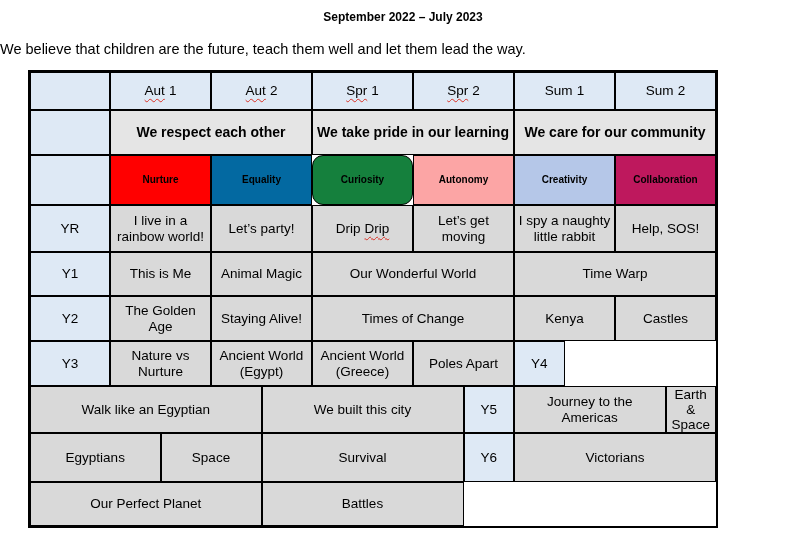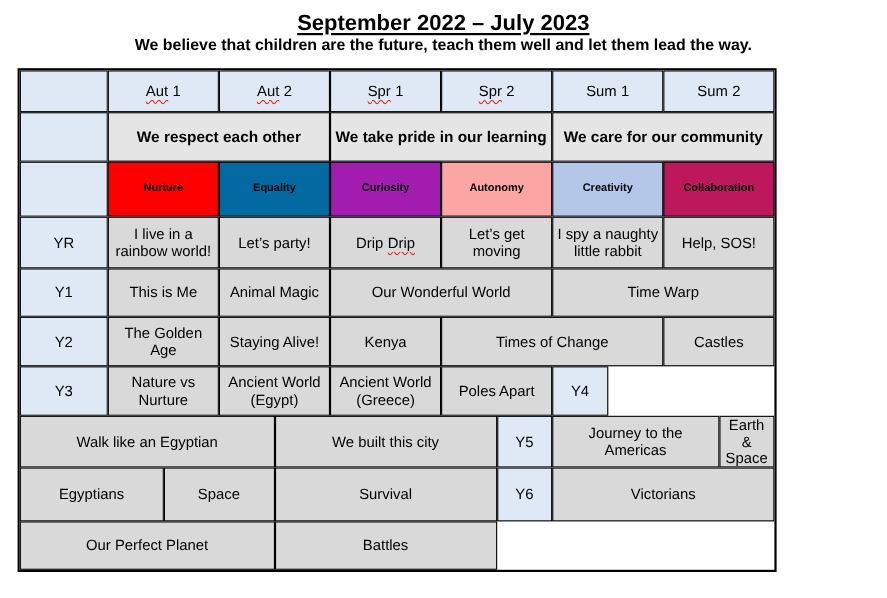--- a/index.html
+++ b/index.html
@@ -5,33 +5,32 @@
   html,body{margin:0;padding:0;background:#ffffff;}
   body{
     width:806px;height:544px;
     font-family:"Liberation Sans",sans-serif;
     color:#000;
     overflow:hidden;
   }
   .doc-title{
     margin-top:10px;
     text-align:center;
-    font-size:20px;
+    font-size:12px;
     font-weight:bold;
-    text-decoration:underline;
     text-underline-offset:3px;
   }
   .doc-subtitle{
+    margin-top:17px;
     margin-bottom:13px;
-    text-align:center;
     font-size:14.5px;
-    font-weight:bold;
+    font-weight:normal;
   }
   .grid{
-    margin-left:16px;
+    margin-left:28px;
     width:690px;
     display:grid;
     grid-template-columns:80px repeat(12,1fr);
     grid-template-rows:38px 45px 50px 47px 44px 45px 45px 47px 49px 44px;
     border:2px solid #000;
     box-sizing:border-box;
   }
   .cell{
     border:1px solid #000;
     display:flex;
@@ -89,21 +88,21 @@
     </div>
 
   <div class="cell blue sp1"></div>
   <div class="cell gold sp4">We respect each other</div>
   <div class="cell gold sp4">We take pride in our learning</div>
   <div class="cell gold sp4">We care for our community</div>
 
   <div class="cell blue sp1"></div>
   <div class="cell val sp2" style="background-color: rgb(255, 0, 0);">Nurture</div>
   <div class="cell val sp2" style="background-color: #0369a1;">Equality</div>
-  <div class="cell val sp2" style="background-color: #a21caf;">Curiosity</div>
+  <div class="cell val sp2" style="background-color: #15803d; border-radius: 11px;">Curiosity</div>
   <div class="cell val sp2" style="background-color: #fca5a5;">Autonomy</div>
   <div class="cell val sp2" style="background-color: rgb(181, 199, 232);">Creativity</div>
   <div class="cell val sp2" style="background-color: #be185d;">Collaboration</div>
 
   <div class="cell blue sp1">YR</div>
   <div class="cell gray sp2">I live in a rainbow world!</div>
   <div class="cell gray sp2">Let’s party!</div>
   <div class="cell gray sp2">
       <span><span>Drip</span><span class="sq gap">Drip</span></span>
     </div>
@@ -113,22 +112,22 @@
 
   <div class="cell blue sp1">Y1</div>
   <div class="cell gray sp2">This is Me</div>
   <div class="cell gray sp2">Animal Magic</div>
   <div class="cell gray sp4">Our Wonderful World</div>
   <div class="cell gray sp4">Time Warp</div>
 
   <div class="cell blue sp1">Y2</div>
   <div class="cell gray sp2">The Golden Age</div>
   <div class="cell gray sp2">Staying Alive!</div>
+  <div class="cell gray sp4">Times of Change</div>
   <div class="cell gray sp2">Kenya</div>
-  <div class="cell gray sp4">Times of Change</div>
   <div class="cell gray sp2">Castles</div>
 
   <div class="cell blue sp1">Y3</div>
   <div class="cell gray sp2">Nature vs Nurture</div>
   <div class="cell gray sp2">Ancient World (Egypt)</div>
   <div class="cell gray sp2">Ancient World (Greece)</div>
   <div class="cell gray sp2">Poles Apart</div>
 
   <div class="cell blue sp1">Y4</div>
   <div class="cell gray sp4">Walk like an Egyptian</div>

